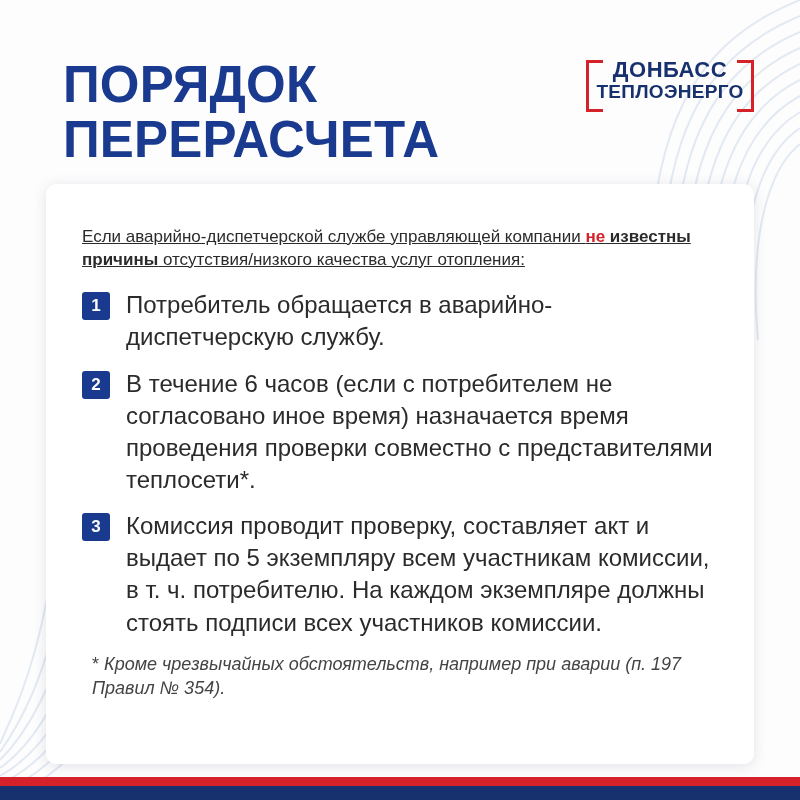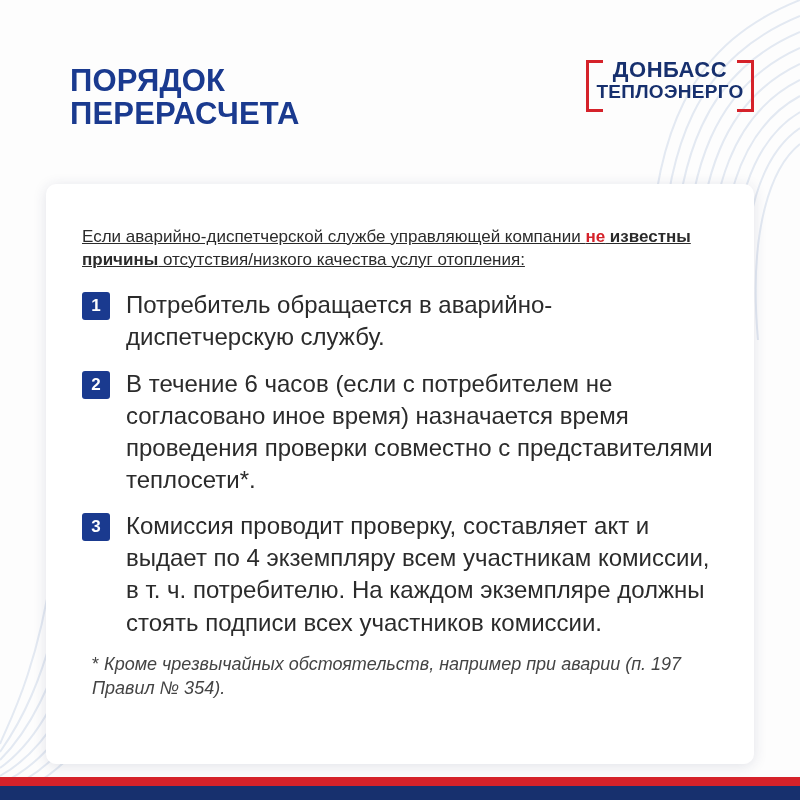--- a/index.html
+++ b/index.html
@@ -32,27 +32,27 @@
   .header {
     position: absolute;
     top: 56px;
     left: 62px;
     right: 50px;
     display: flex;
     align-items: flex-start;
     justify-content: space-between;
   }
   .title {
-    font-size: 31px;
+    font-size: 51px;
     line-height: 1.08;
     font-weight: bold;
     color: #1a3a8f;
     letter-spacing: 0.2px;
     text-transform: uppercase;
-    margin: 8px;
+    margin: 1px;
   }
   .title .line2 { display: block; }
 
   .logo {
     position: relative;
     width: 160px;
     text-align: center;
     margin-top: 2px;
   }
   .logo-main {
@@ -216,21 +216,21 @@
       <li class="step">
         <span class="num">1</span>
         <span class="step-text">Потребитель обращается в аварийно-диспетчерскую службу.</span>
       </li>
       <li class="step">
         <span class="num">2</span>
         <span class="step-text">В течение 6 часов (если с потребителем не согласовано иное время) назначается время проведения проверки совместно с представителями теплосети*.</span>
       </li>
       <li class="step">
         <span class="num">3</span>
-        <span class="step-text">Комиссия проводит проверку, составляет акт и выдает по 4 экземпляру всем участникам комиссии, в т. ч. потребителю. На каждом экземпляре должны стоять подписи всех участников комиссии.</span>
+        <span class="step-text">Комиссия проводит проверку, составляет акт и выдает по 5 экземпляру всем участникам комиссии, в т. ч. потребителю. На каждом экземпляре должны стоять подписи всех участников комиссии.</span>
       </li>
     </ul>
 
     <p class="footnote">
       <span class="star">*</span><span> Кроме чрезвычайных обстоятельств, например при аварии (п. 197 Правил № 354).</span>
     </p>
   </div>
 
   <div class="bar-red"></div>
   <div class="bar-blue"></div>

